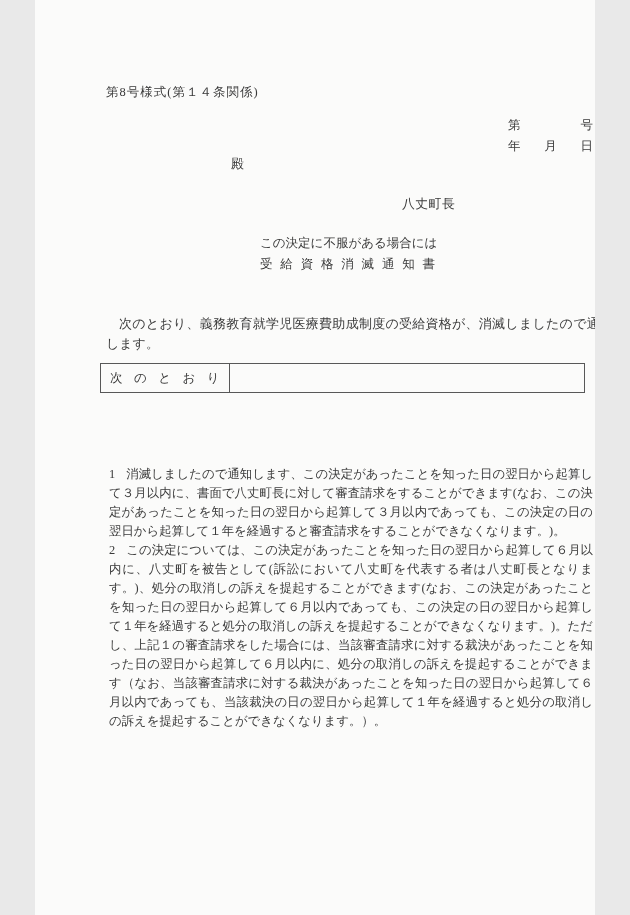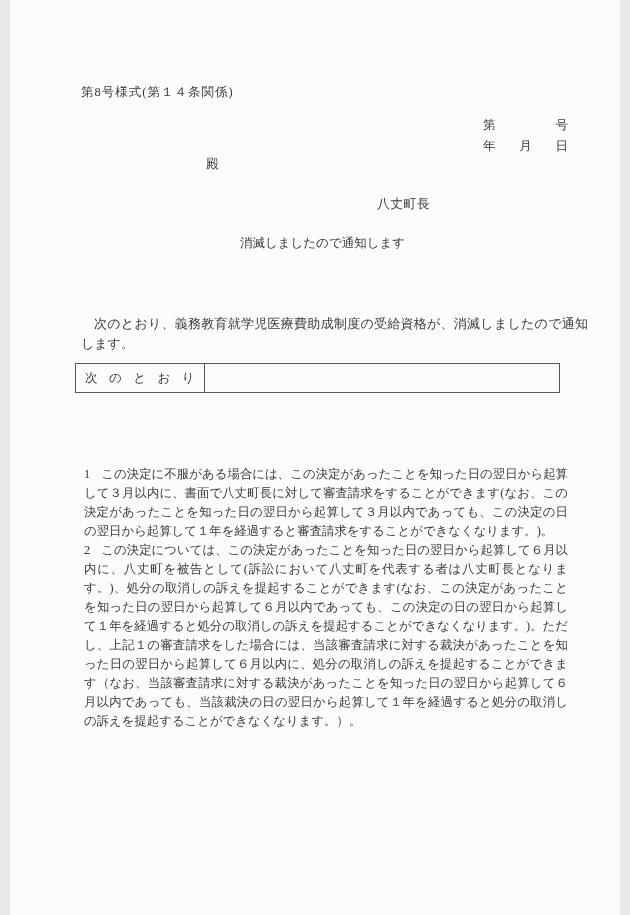--- a/index.html
+++ b/index.html
@@ -2,21 +2,21 @@
 <html lang="ja"><head>
 <meta charset="utf-8">
 <style>
   html, body {
     margin: 0;
     padding: 0;
     background: #e9e9e9;
   }
   .page {
     position: relative;
-    width: 610px;
+    width: 560px;
     height: 915px;
     margin: 0 auto;
     background: #fbfbfa;
     color: #3a3a3a;
     font-family: "Liberation Serif", "DejaVu Serif", serif;
     overflow: hidden;
   }
   .abs { position: absolute; }
 
   .form-number {
@@ -145,36 +145,37 @@
 
   <div class="abs addressee-line">
     <span>殿</span>
   </div>
 
   <div class="abs issuer-line">
     <span>八丈町長</span>
   </div>
 
   <div class="abs title-block">
-    <div class="title-line1">消滅しましたので通知します</div>
+    <div class="title-line1">この決定に不服がある場合には</div>
+    <div class="title-line2">受給資格消滅通知書</div>
   </div>
 
   <p class="abs body-paragraph">次のとおり、義務教育就学児医療費助成制度の受給資格が、消滅しましたので通知します。</p>
 
   <table class="abs notice-table">
     <tbody>
       <tr>
         <td class="label-cell">次のとおり</td>
         <td></td>
       </tr>
     </tbody>
   </table>
 
   <div class="abs notes">
     <p class="note">
-      <span class="note-number">1</span><span>この決定に不服がある場合には、この決定があったことを知った日の翌日から起算して３月以内に、書面で八丈町長に対して審査請求をすることができます(なお、この決定があったことを知った日の翌日から起算して３月以内であっても、この決定の日の翌日から起算して１年を経過すると審査請求をすることができなくなります。)。</span>
+      <span class="note-number">1</span><span>消滅しましたので通知します、この決定があったことを知った日の翌日から起算して３月以内に、書面で八丈町長に対して審査請求をすることができます(なお、この決定があったことを知った日の翌日から起算して３月以内であっても、この決定の日の翌日から起算して１年を経過すると審査請求をすることができなくなります。)。</span>
     </p>
     <p class="note">
       <span class="note-number">2</span><span>この決定については、この決定があったことを知った日の翌日から起算して６月以内に、八丈町を被告として(訴訟において八丈町を代表する者は八丈町長となります。)、処分の取消しの訴えを提起することができます(なお、この決定があったことを知った日の翌日から起算して６月以内であっても、この決定の日の翌日から起算して１年を経過すると処分の取消しの訴えを提起することができなくなります。)。ただし、上記１の審査請求をした場合には、当該審査請求に対する裁決があったことを知った日の翌日から起算して６月以内に、処分の取消しの訴えを提起することができます（なお、当該審査請求に対する裁決があったことを知った日の翌日から起算して６月以内であっても、当該裁決の日の翌日から起算して１年を経過すると処分の取消しの訴えを提起することができなくなります。）。</span>
     </p>
   </div>
 
 </div>
 
 </body></html>

